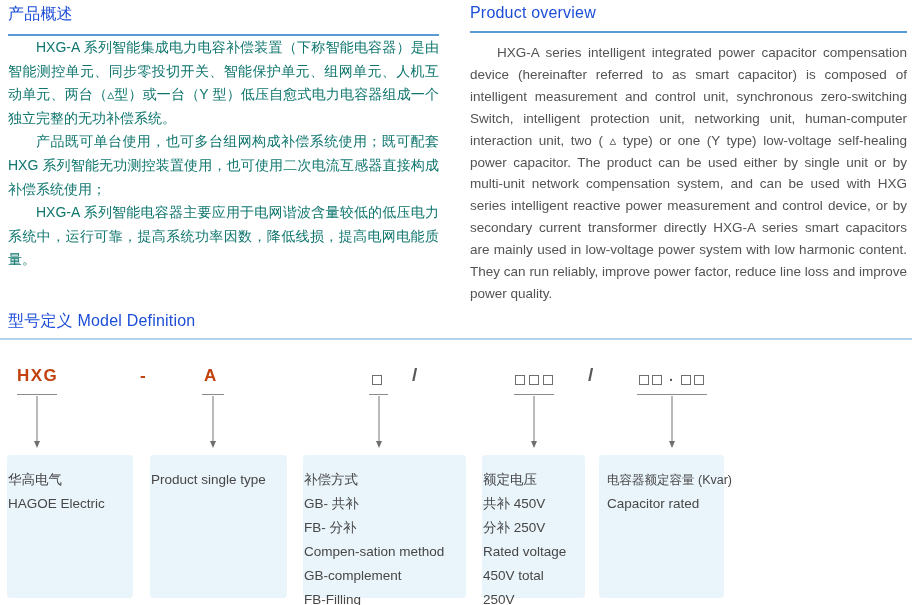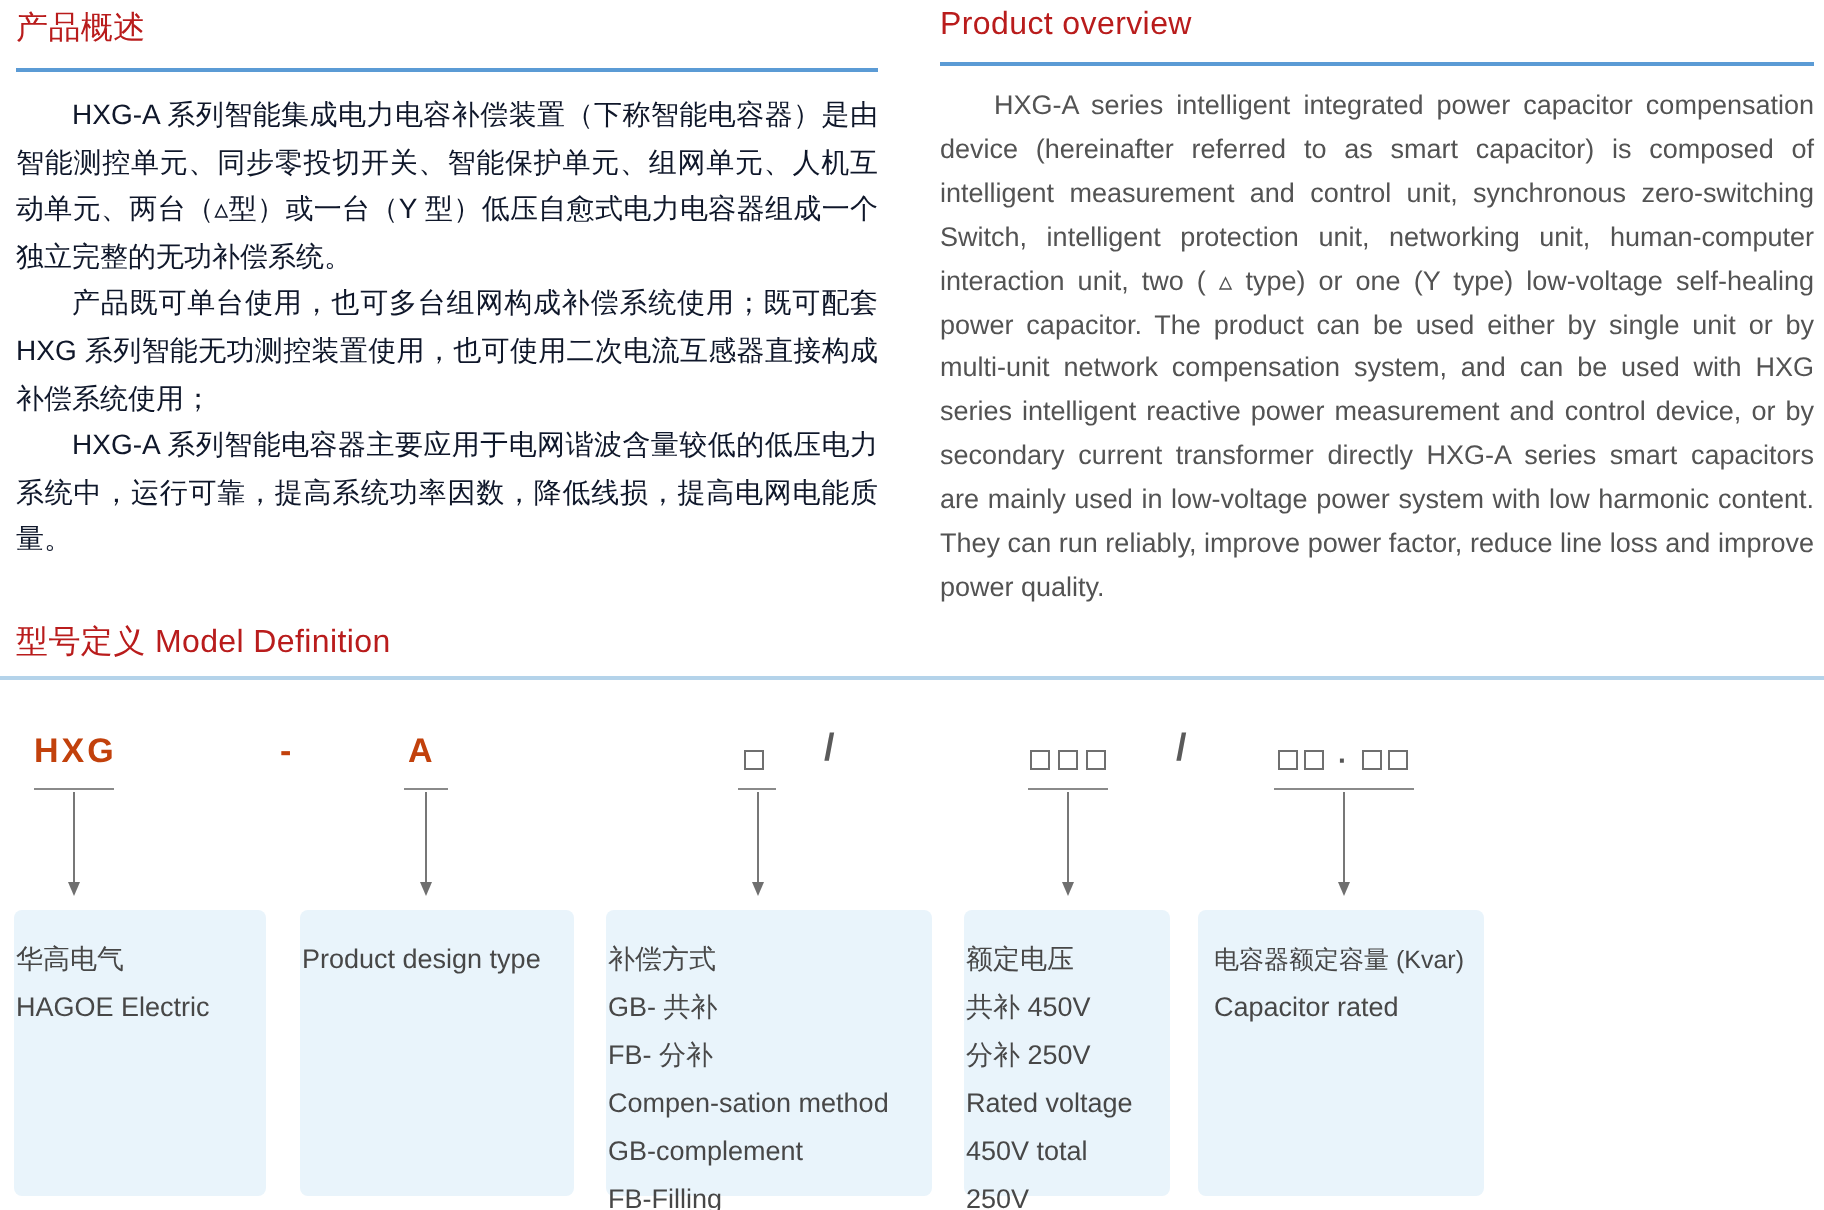--- a/index.html
+++ b/index.html
@@ -1,27 +1,27 @@
 <!DOCTYPE html>
 <html><head>
 <meta charset="utf-8">
 <style>
   html,body{margin:0;padding:0;}
   body{
     width:912px;height:605px;position:relative;background:#ffffff;
     font-family:"Liberation Sans","DejaVu Sans",sans-serif;
     -webkit-font-smoothing:antialiased;overflow:hidden;
   }
-  .sec-title{font-size:16px;color:#b91c1c;letter-spacing:.2px;}
+  .sec-title{font-size:16px;color:#1d4ed8;letter-spacing:.2px;}
   .rule{height:2px;background:#5b9bd5;}
   .col{position:absolute;top:4px;}
   #cn-col{left:8px;width:431px;}
   #en-col{left:470px;width:437px;}
   .col .rule{margin-top:9px;}
-  .body-cn{margin-top:10px;font-size:14px;line-height:23.6px;color:#0f172a;text-align:justify;}
+  .body-cn{font-size:14px;line-height:23.6px;color:#0f766e;text-align:justify;}
   .body-cn p{margin:0;text-indent:2em;}
   .body-en{margin-top:9px;font-size:13.5px;line-height:21.9px;color:#535353;text-align:justify;text-indent:2em;}
 
   #model-title{position:absolute;left:8px;top:311px;}
   #full-rule{position:absolute;left:0;top:338px;width:912px;height:2px;background:#b4d3ea;}
 
   .code{position:absolute;top:366px;font-weight:bold;font-size:17px;color:#c2410c;white-space:nowrap;}
   #code-hxg{left:17px;letter-spacing:1.5px;}
   #code-dash{left:140px;}
   #code-a{left:204px;}
@@ -45,21 +45,21 @@
   #ua-3{left:369px;width:19px;}
   #ua-4{left:514px;width:40px;}
   #ua-5{left:637px;width:70px;}
 
   .legend-box{position:absolute;top:455px;height:143px;background:#e9f4fb;border-radius:4px;
     padding:13px 1px 0;box-sizing:border-box;font-size:13.5px;color:#474747;line-height:24px;}
   #box-1{left:7px;width:126px;}
   #box-2{left:150px;width:137px;}
   #box-3{left:303px;width:163px;}
   #box-4{left:482px;width:103px;}
-  #box-5{left:599px;width:143px;padding-left:8px;}
+  #box-5{left:599px;width:125px;padding-left:8px;}
   #box-5 .ln-first{font-size:12.5px;white-space:nowrap;}
   .ln{white-space:nowrap;}
 </style>
 </head>
 <body>
 
 <div class="col" id="cn-col">
   <div class="sec-title">产品概述</div>
   <div class="rule"></div>
   <div class="body-cn">
@@ -116,21 +116,21 @@
 <div class="uarrow" id="ua-5">
     <div class="stem"></div>
     <div class="head"></div>
   </div>
 
 <div class="legend-box" id="box-1">
   <div class="ln">华高电气</div>
   <div class="ln">HAGOE Electric</div>
 </div>
 <div class="legend-box" id="box-2">
-  <div class="ln">Product design type</div>
+  <div class="ln">Product single type</div>
 </div>
 <div class="legend-box" id="box-3">
   <div class="ln">补偿方式</div>
   <div class="ln">GB- 共补</div>
   <div class="ln">FB- 分补</div>
   <div class="ln">Compen-sation method</div>
   <div class="ln">GB-complement</div>
   <div class="ln">FB-Filling</div>
 </div>
 <div class="legend-box" id="box-4">

